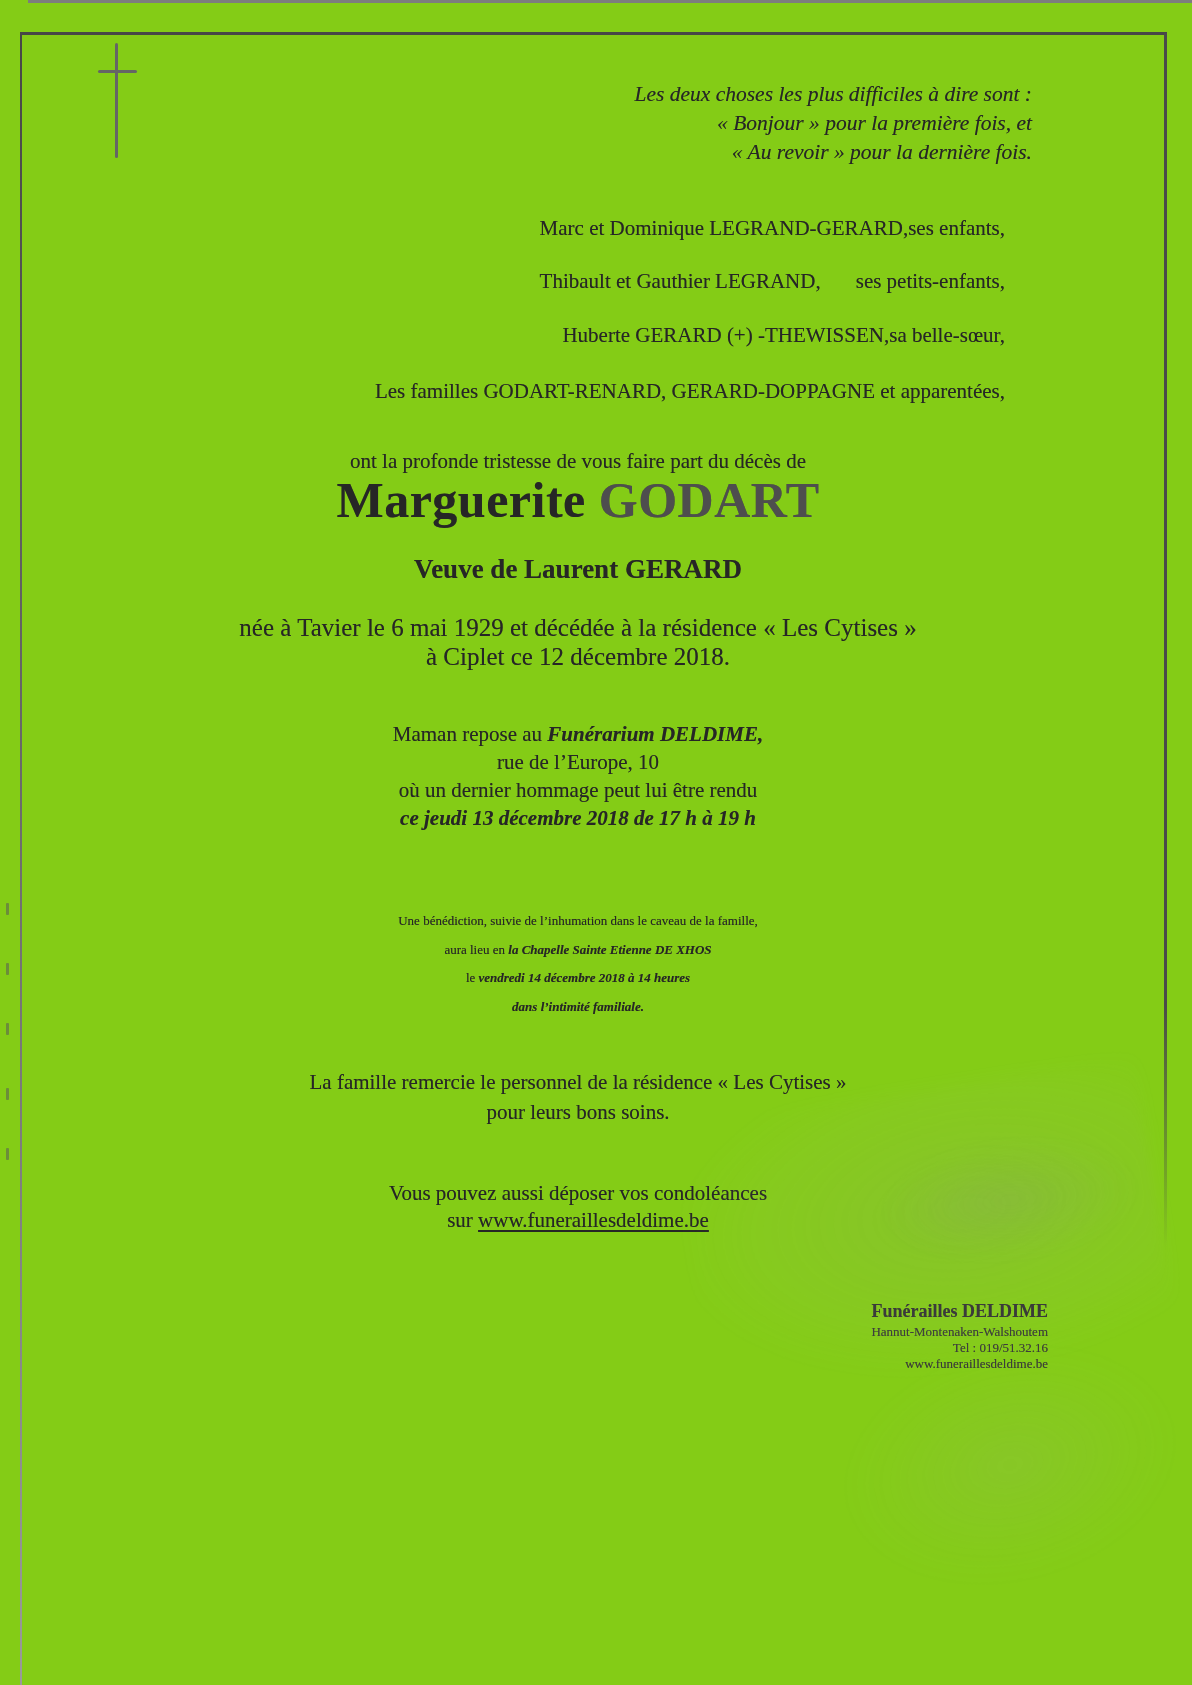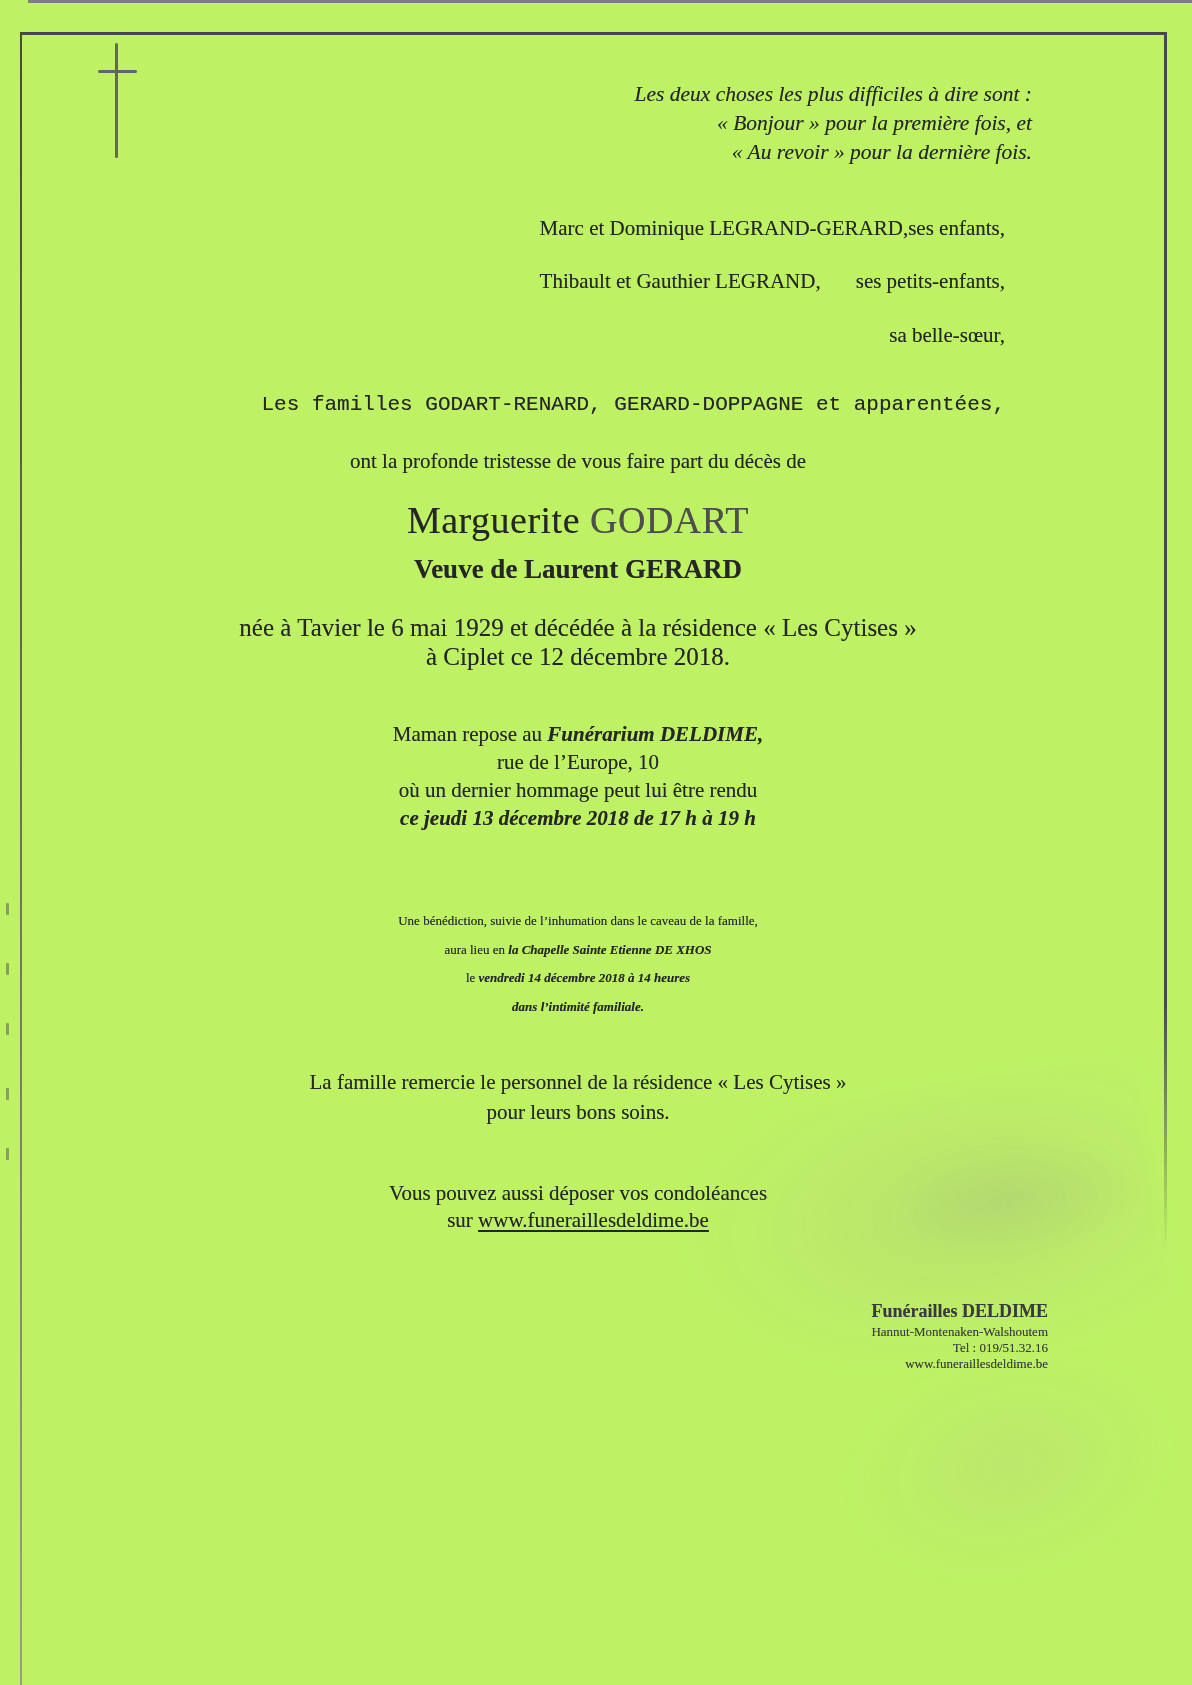--- a/index.html
+++ b/index.html
@@ -1,18 +1,18 @@
 <!DOCTYPE html>
 <html><head>
 <meta charset="utf-8">
 <style>
   html,body { margin:0; padding:0; background:#e8e8e8; }
   .page {
     position:relative; width:1192px; height:1685px; margin:0 auto;
-    background:#bef264; overflow:hidden;
+    background:#84cc16; overflow:hidden;
     font-family:"Liberation Serif", serif; color:#262626;
     text-shadow:0 0 .4px rgba(40,40,40,.45);
   }
   .abs { position:absolute; }
 
   
   .scan-edge-top { left:28px; top:0; width:1164px; height:3px; background:#7d7d7d; }
   .border-top   { left:20px; top:32px; width:1147px; height:2.5px; background:#474747; }
   .border-left  { left:20px; top:32px; width:2px; height:1653px;
                   background:linear-gradient(to bottom,#474747,#6a6a6a 45%,#9a9a9a); }
@@ -23,25 +23,25 @@
   .cross { left:98px; top:43px; width:40px; height:115px; }
   .cross .v { position:absolute; left:17px; top:0; width:2.5px; height:115px; background:#656565; border-radius:2px; }
   .cross .h { position:absolute; left:0; top:27px; width:39px; height:2.5px; background:#656565; border-radius:2px; }
 
   
   .quote { right:160px; top:80px; text-align:right; font-style:italic;
            font-size:21.5px; line-height:29px; white-space:nowrap; }
 
   .frow { left:176px; width:829px; display:flex; justify-content:flex-end;
           font-size:21px; line-height:26px; white-space:nowrap; }
-  .frow1 { top:215px; } .frow2 { top:268px;gap:35px; } .frow3 { top:322px; } .frow4 { top:392px;font-family:Liberation Mono, monospace; }
+  .frow1 { top:215px; } .frow2 { top:268px;gap:35px; } .frow3 { top:322px; } .frow4 { top:378px; }
 
   .centered { left:38px; width:1080px; text-align:center; }
   .announce { top:448px; font-size:21px; line-height:26px; }
-  .name { top:498px; font-size:38px; line-height:44px; font-weight:normal; letter-spacing:.5px; }
+  .name { top:478px; font-size:50px; line-height:44px; font-weight:bold; letter-spacing:.5px; }
   .name .last { color:#4e4e4e; }
   .subtitle { top:553px; font-size:27px; line-height:32px; font-weight:bold; }
   .lifedates { top:614px; font-size:25px; line-height:28.5px; }
   .repose { top:720px; font-size:21px; line-height:28px; }
   .ceremony { top:907px; font-size:13px; line-height:28.5px; }
   .thanks { top:1067px; font-size:21px; line-height:30px; }
   .condolences { top:1180px; font-size:21px; line-height:27px; }
   .bi { font-weight:bold; font-style:italic; }
   .weblink { text-decoration:underline; text-underline-offset:3px; text-decoration-thickness:1.5px; }
 
@@ -85,20 +85,21 @@
 
   <div class="abs frow frow1">
     <span>Marc et Dominique LEGRAND-GERARD,</span>
     <span>ses enfants,</span>
   </div>
   <div class="abs frow frow2">
     <span>Thibault et Gauthier LEGRAND,</span>
     <span>ses petits-enfants,</span>
   </div>
   <div class="abs frow frow3">
+    <span>Huberte GERARD (+) -THEWISSEN,</span>
     <span>sa belle-sœur,</span>
   </div>
   <div class="abs frow frow4">
     <span>Les familles GODART-RENARD, GERARD-DOPPAGNE et apparentées,</span>
     <span></span>
   </div>
 
   <div class="abs centered announce">ont la profonde tristesse de vous faire part du décès de</div>
 
   <div class="abs centered name">

